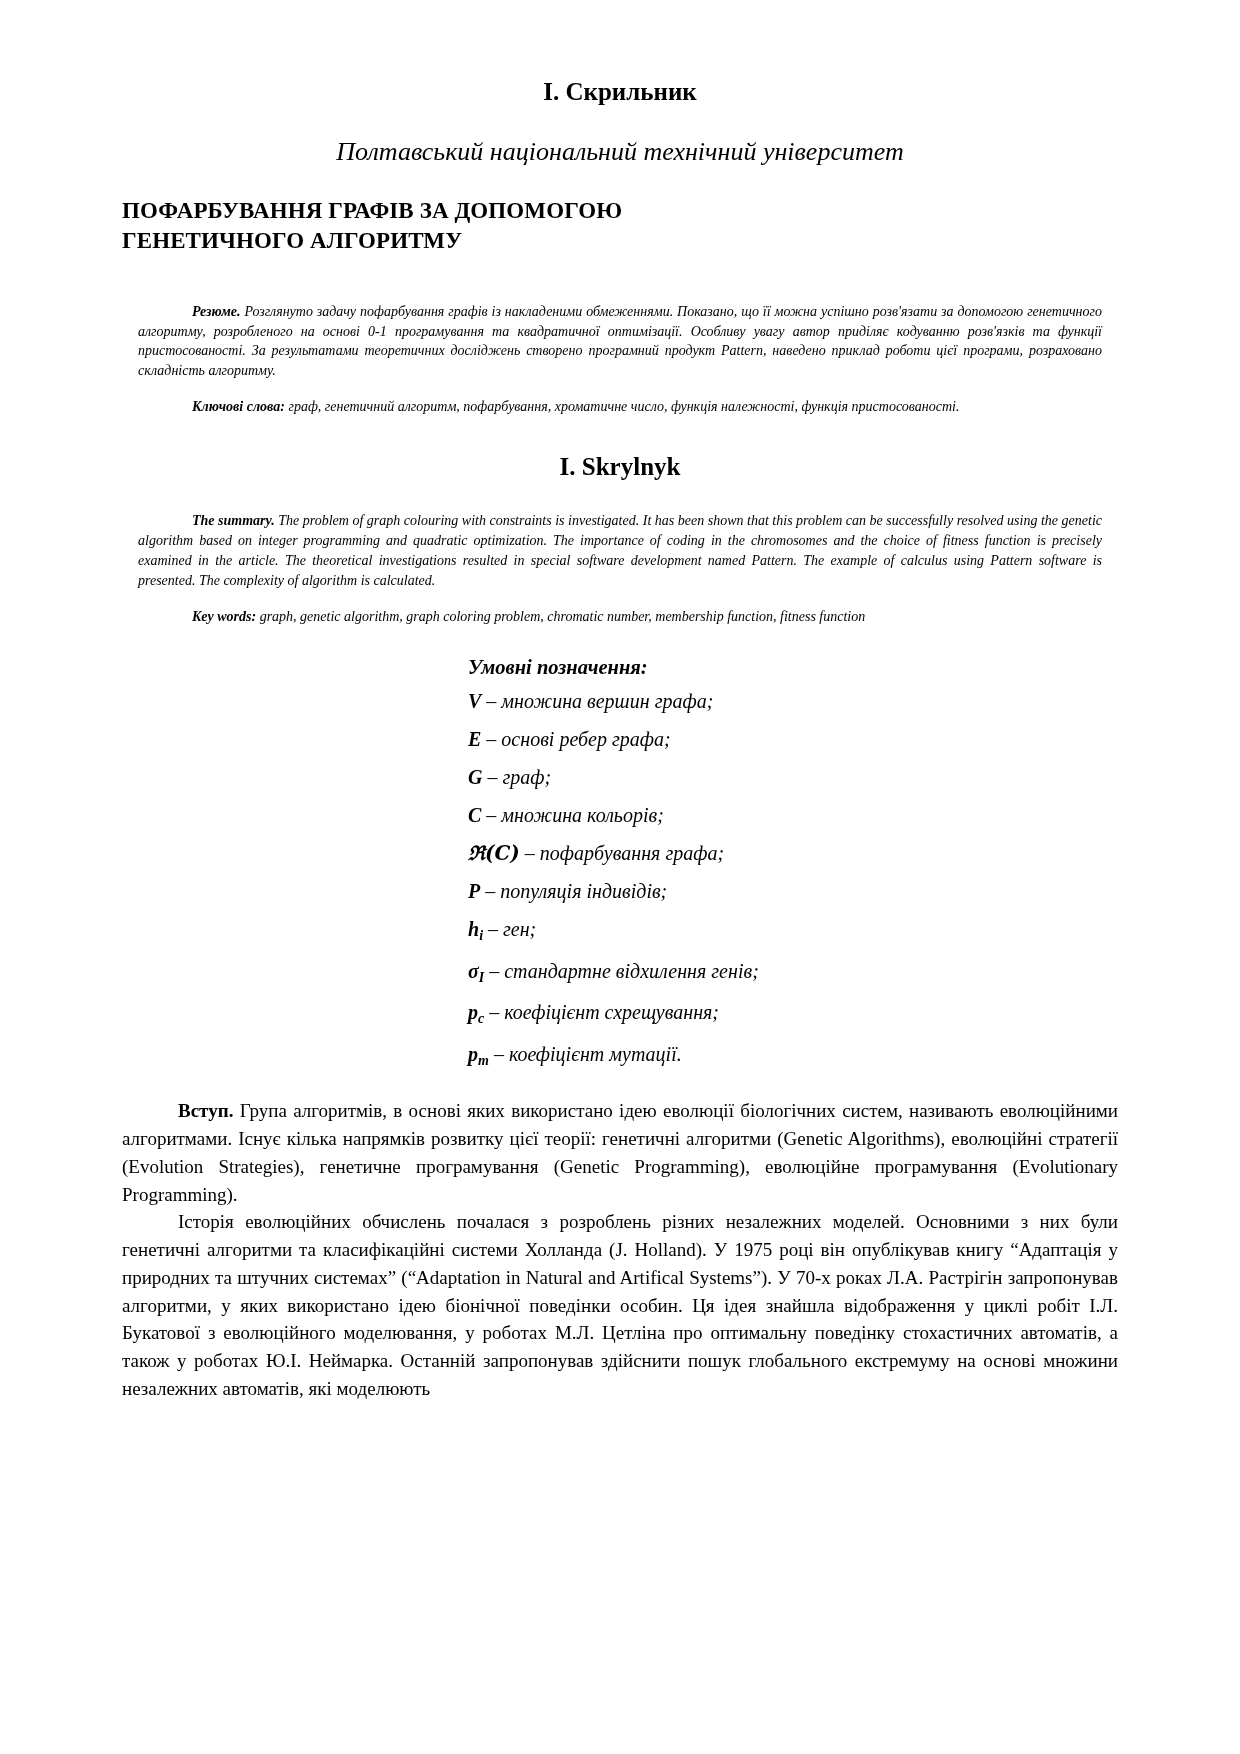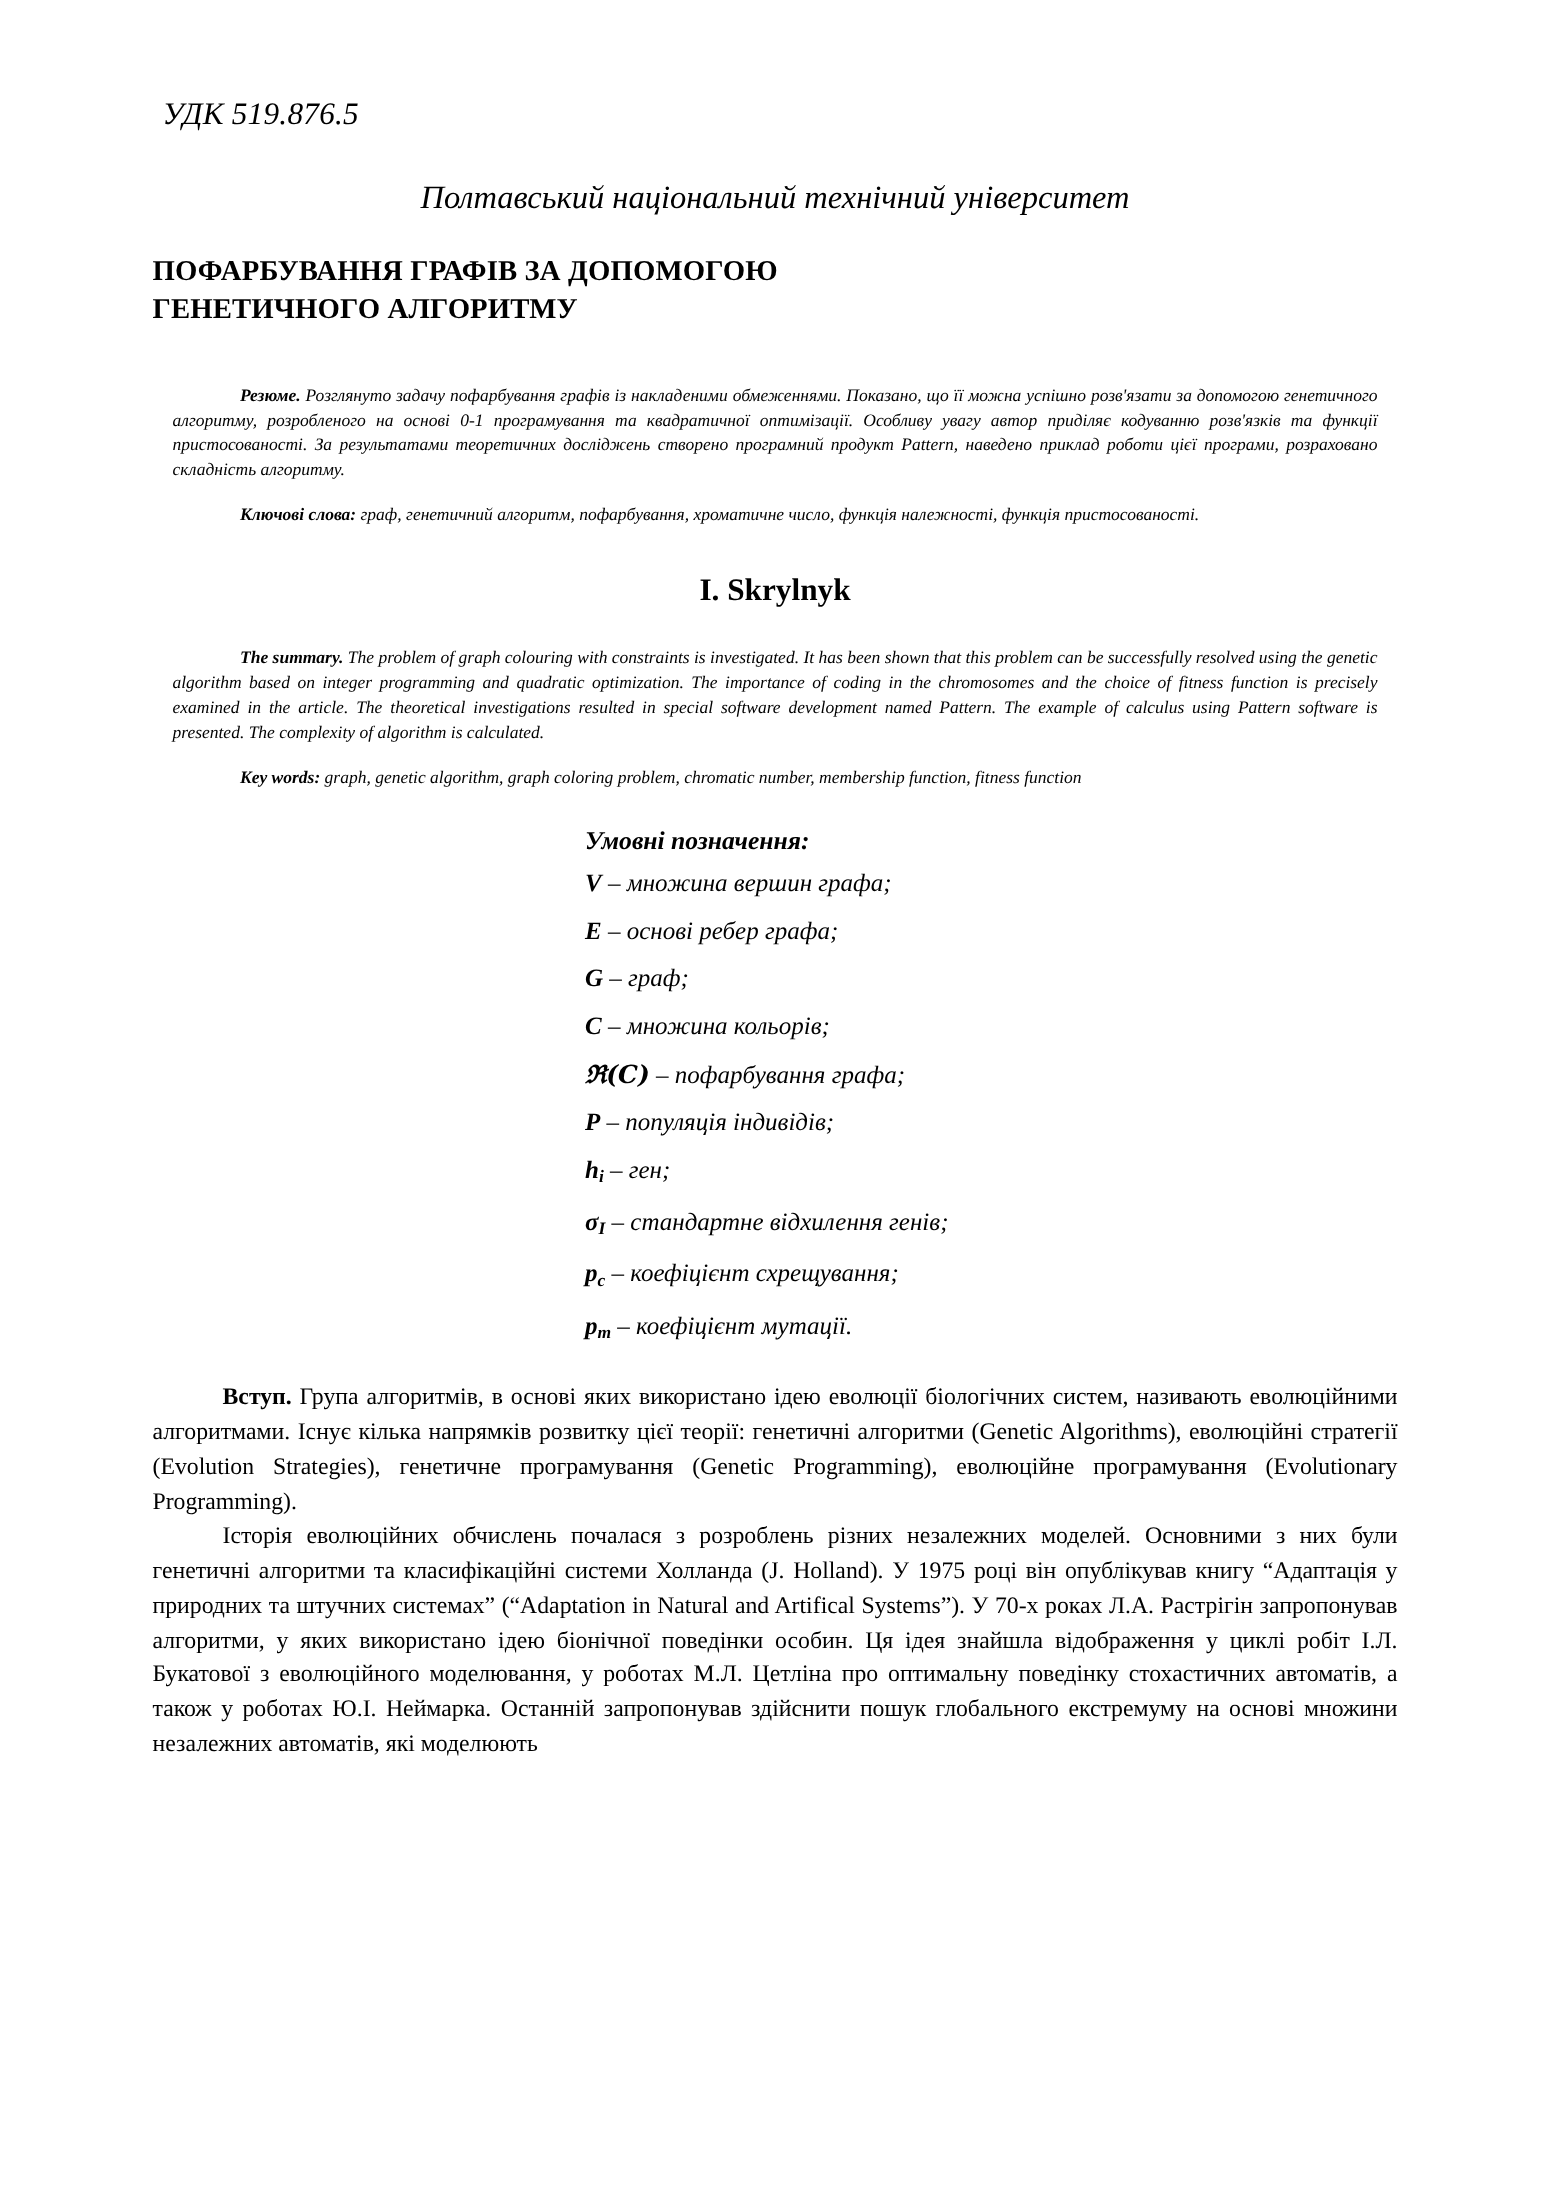--- a/index.html
+++ b/index.html
@@ -131,22 +131,22 @@
   }
   .body-text + .body-text { margin-top: 0; }
   .body-text b { font-weight: bold; }
   .intro-block { margin-top: 30px; }
 </style>
 </head>
 <body>
 
 <div class="page">
 
-  <div class="udc">УДК 519.876.5</div>
 
+  <div class="author-name">І. Скрильник</div>
 
   <div class="affiliation">
     <div>Полтавський національний технічний університет</div>
   </div>
 
   <div class="title-ua">
     <div>ПОФАРБУВАННЯ ГРАФІВ ЗА ДОПОМОГОЮ</div>
     <div>ГЕНЕТИЧНОГО АЛГОРИТМУ</div>
   </div>
 

